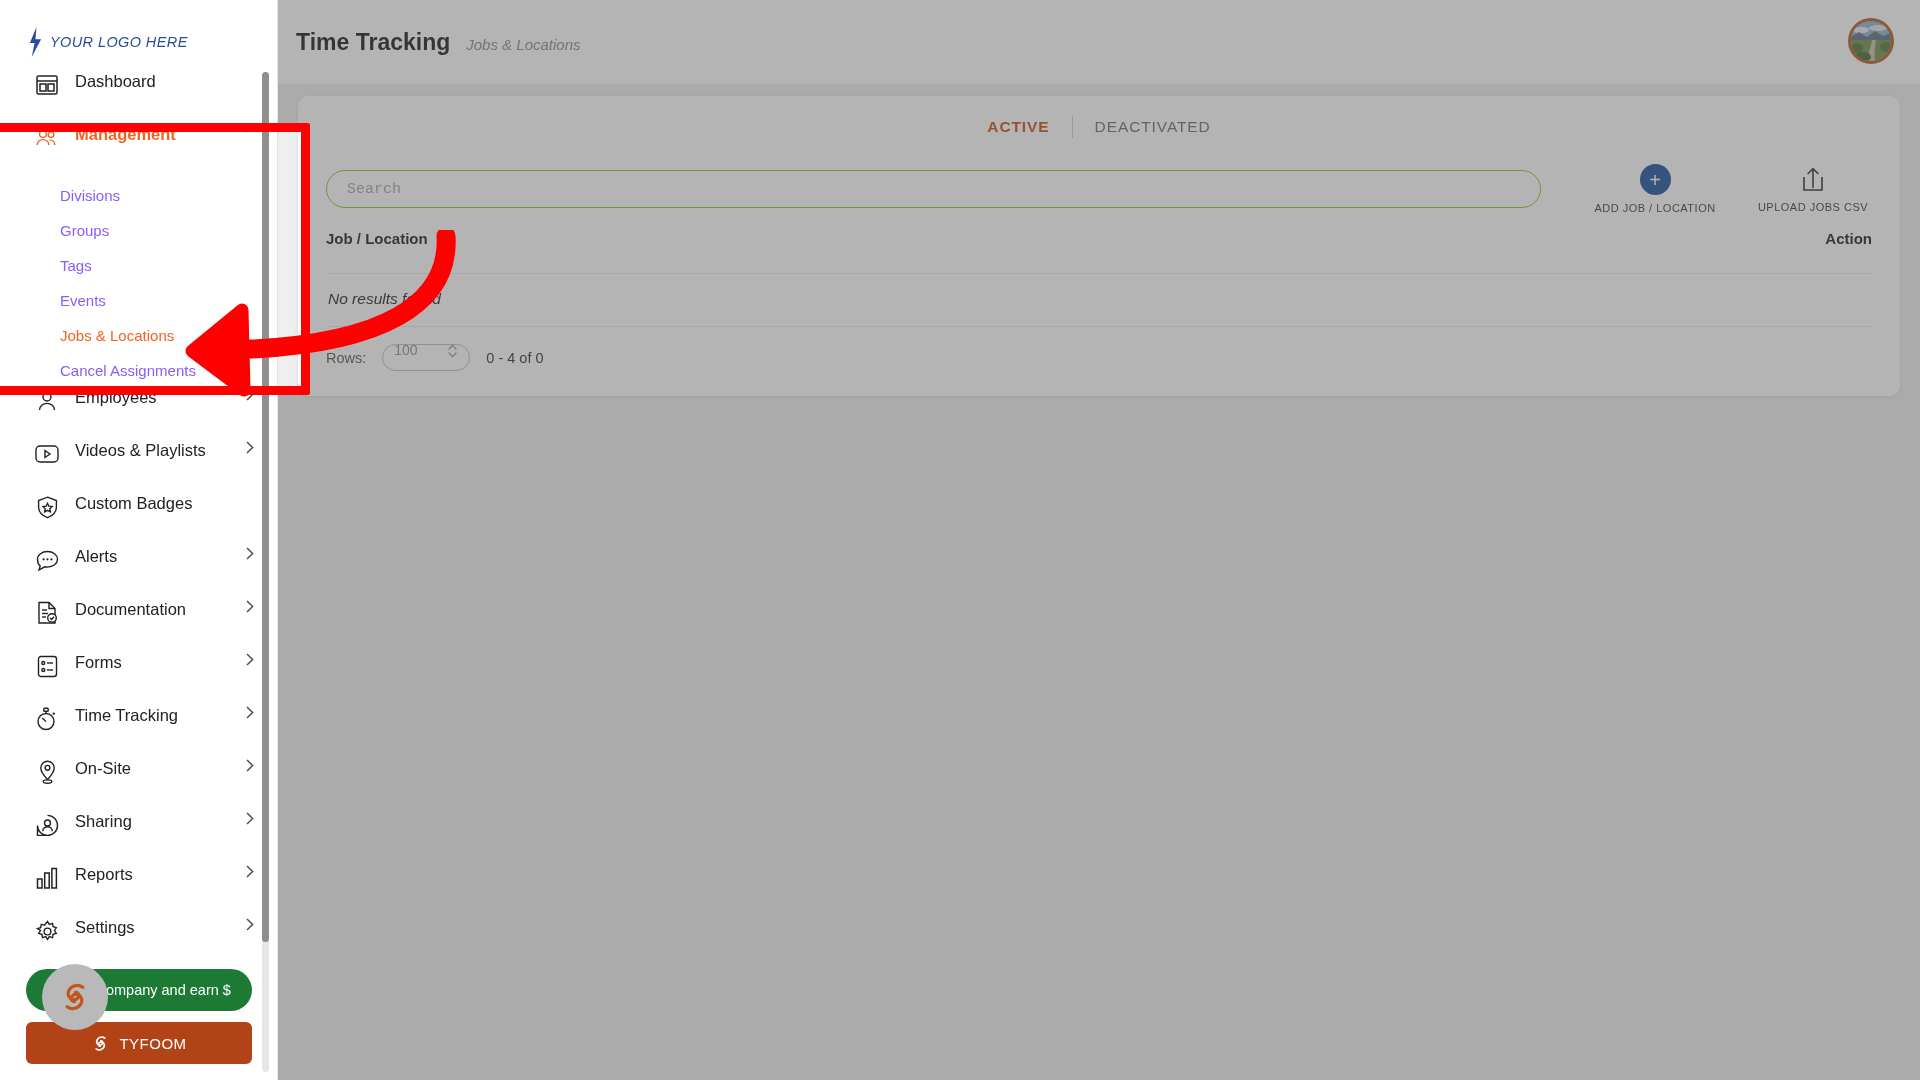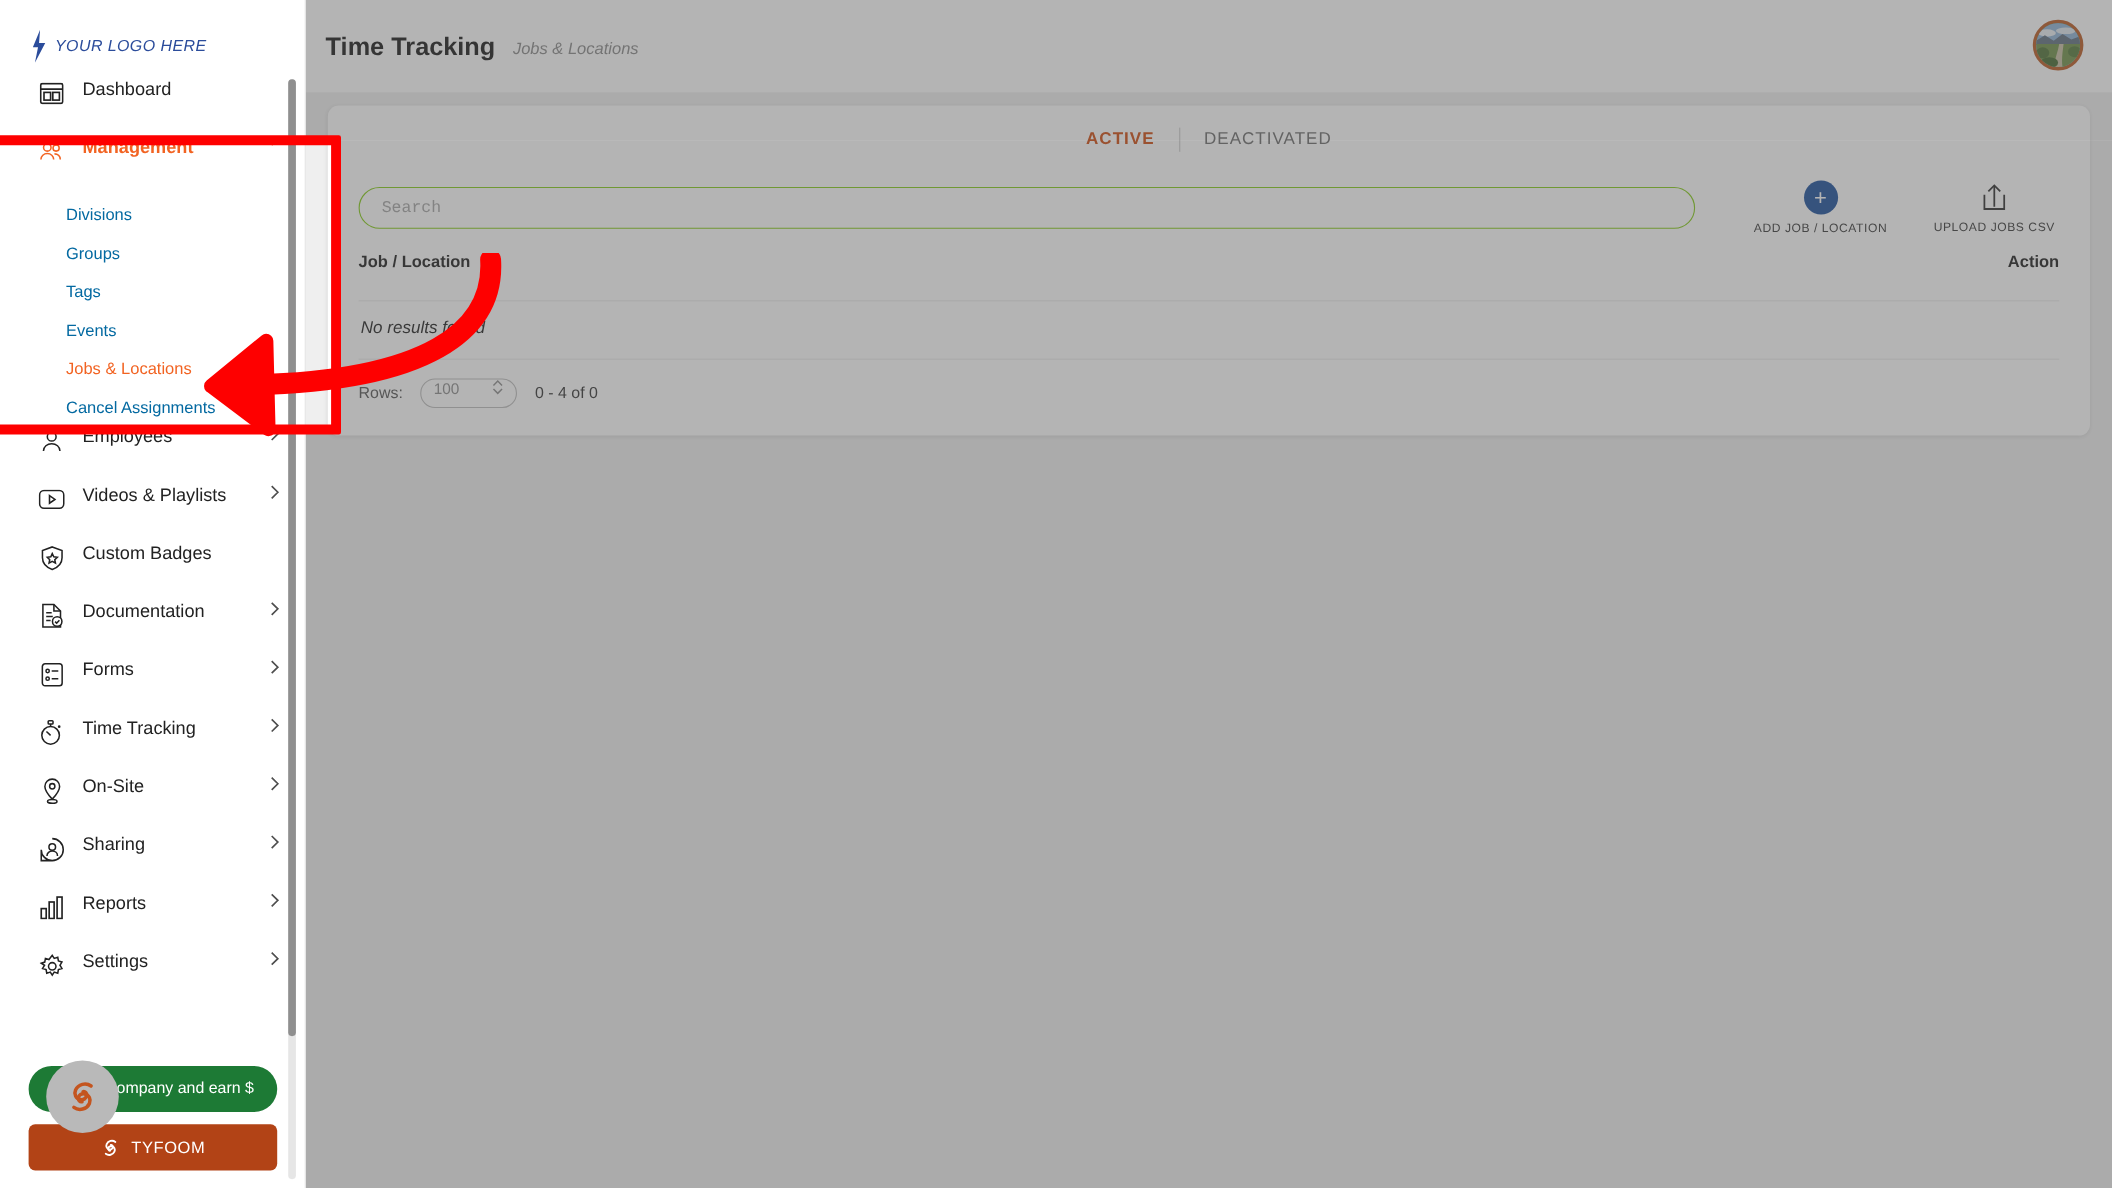--- a/index.html
+++ b/index.html
@@ -49,21 +49,21 @@
   }
   .nav-item .ico { width: 26px; height: 26px; flex: none;
     display: flex; align-items: center; justify-content: center; }
   .nav-item .lbl { font-size: 16.5px; flex: 1; white-space: nowrap; }
   .nav-item .chev { flex: none; opacity: .8; }
   .nav-item.expanded .lbl { color: #f26322; font-weight: 700; }
 
   .sub-item {
     display: flex; align-items: center;
     height: 35px; padding-left: 60px;
-    font-size: 15px; color: #0369a1; cursor: pointer;
+    font-size: 15px; color: #8b5cf6; cursor: pointer;
   }
   .sub-item.active { color: #f26322; }
 
   
   .side-bottom {
     position: absolute; left: 0; bottom: 16px;
     width: 278px; padding: 0 26px;
   }
   .btn-refer {
     display: flex; align-items: center; justify-content: center;
@@ -170,23 +170,23 @@
   }
   .th { font-size: 15px; font-weight: 700; color: #1c1c1c;
         display: flex; align-items: center; gap: 10px; }
   .no-results {
     font-size: 15.5px; font-style: italic; color: #1e1e1e;
     padding: 16px 0 18px 2px; border-bottom: 1px solid #eaeaea;
   }
   .pager { display: flex; align-items: center; gap: 16px; padding-top: 17px; }
   .pager-lbl { font-size: 14.5px; color: #555; }
   .rows-sel {
-    display: flex; align-items: flex-start; justify-content: space-between;
+    display: flex; align-items: flex-end; justify-content: space-between;
     width: 88px; height: 27px; border: 1px solid #bdbdbd; border-radius: 14px;
-    padding: 0 11px; font-size: 14px; color: #8d8d8d; cursor: pointer;
+    padding: 12px 11px; font-size: 14px; color: #8d8d8d; cursor: pointer;
   }
   .pager-count { font-size: 14.5px; color: #333; }
   
   .dimpart { position: absolute; background: rgba(88,88,88,0.45); }
 
   
   #redbox {
     position: absolute; left: -10px; top: 123px;
     width: 320px; height: 272px;
     border: 9px solid #fe0000; border-radius: 2px;
@@ -299,20 +299,34 @@
       <div class="nav-item">
         <span class="ico">
           <svg width="21" height="23" viewBox="0 0 21 23" fill="none" stroke="#222" stroke-width="1.4">
             <path d="M10.5 1.2 L19.4 4.5 V11 c0 5.6-4.3 9-8.9 10.7C5.9 20 1.6 16.6 1.6 11 V4.5 Z"></path>
             <path d="M10.5 7.3 l1.4 2.9 3.2.4-2.3 2.2.6 3.1-2.9-1.5-2.9 1.5.6-3.1L6 10.6l3.2-.4z"></path>
           </svg>
         </span>
         <span class="lbl">Custom Badges</span>
       </div>
 
+      <div class="nav-item">
+        <span class="ico">
+          <svg width="23" height="21" viewBox="0 0 23 21" fill="none" stroke="#222" stroke-width="1.4">
+            <path d="M11.5 1.5c5.5 0 10 3.5 10 7.8 0 4.3-4.5 7.8-10 7.8-1 0-2-.1-2.9-.3L3 20l1.2-3.9C2.5 14.7 1.5 12.5 1.5 9.3c0-4.3 4.5-7.8 10-7.8Z"></path>
+            <circle cx="7.6" cy="9.3" r="1.1" fill="#222" stroke="none"></circle>
+            <circle cx="11.5" cy="9.3" r="1.1" fill="#222" stroke="none"></circle>
+            <circle cx="15.4" cy="9.3" r="1.1" fill="#222" stroke="none"></circle>
+          </svg>
+        </span>
+        <span class="lbl">Alerts</span>
+        <svg class="chev" width="8" height="13" viewBox="0 0 8 13" fill="none" stroke="#222" stroke-width="1.5">
+            <path d="M1 1 L6.6 6.5 L1 12"></path>
+          </svg>
+      </div>
 
       <div class="nav-item">
         <span class="ico">
           <svg width="21" height="24" viewBox="0 0 21 24" fill="none" stroke="#222" stroke-width="1.4">
             <path d="M2 1.5h10l6 6V22H2Z"></path>
               <path d="M12 1.5V7.5h6"></path>
             <line x1="5" y1="9" x2="10" y2="9"></line>
               <line x1="5" y1="12.5" x2="11" y2="12.5"></line>
             <line x1="5" y1="16" x2="9" y2="16"></line>
             <circle cx="15" cy="17" r="4.3" fill="#fff"></circle>

